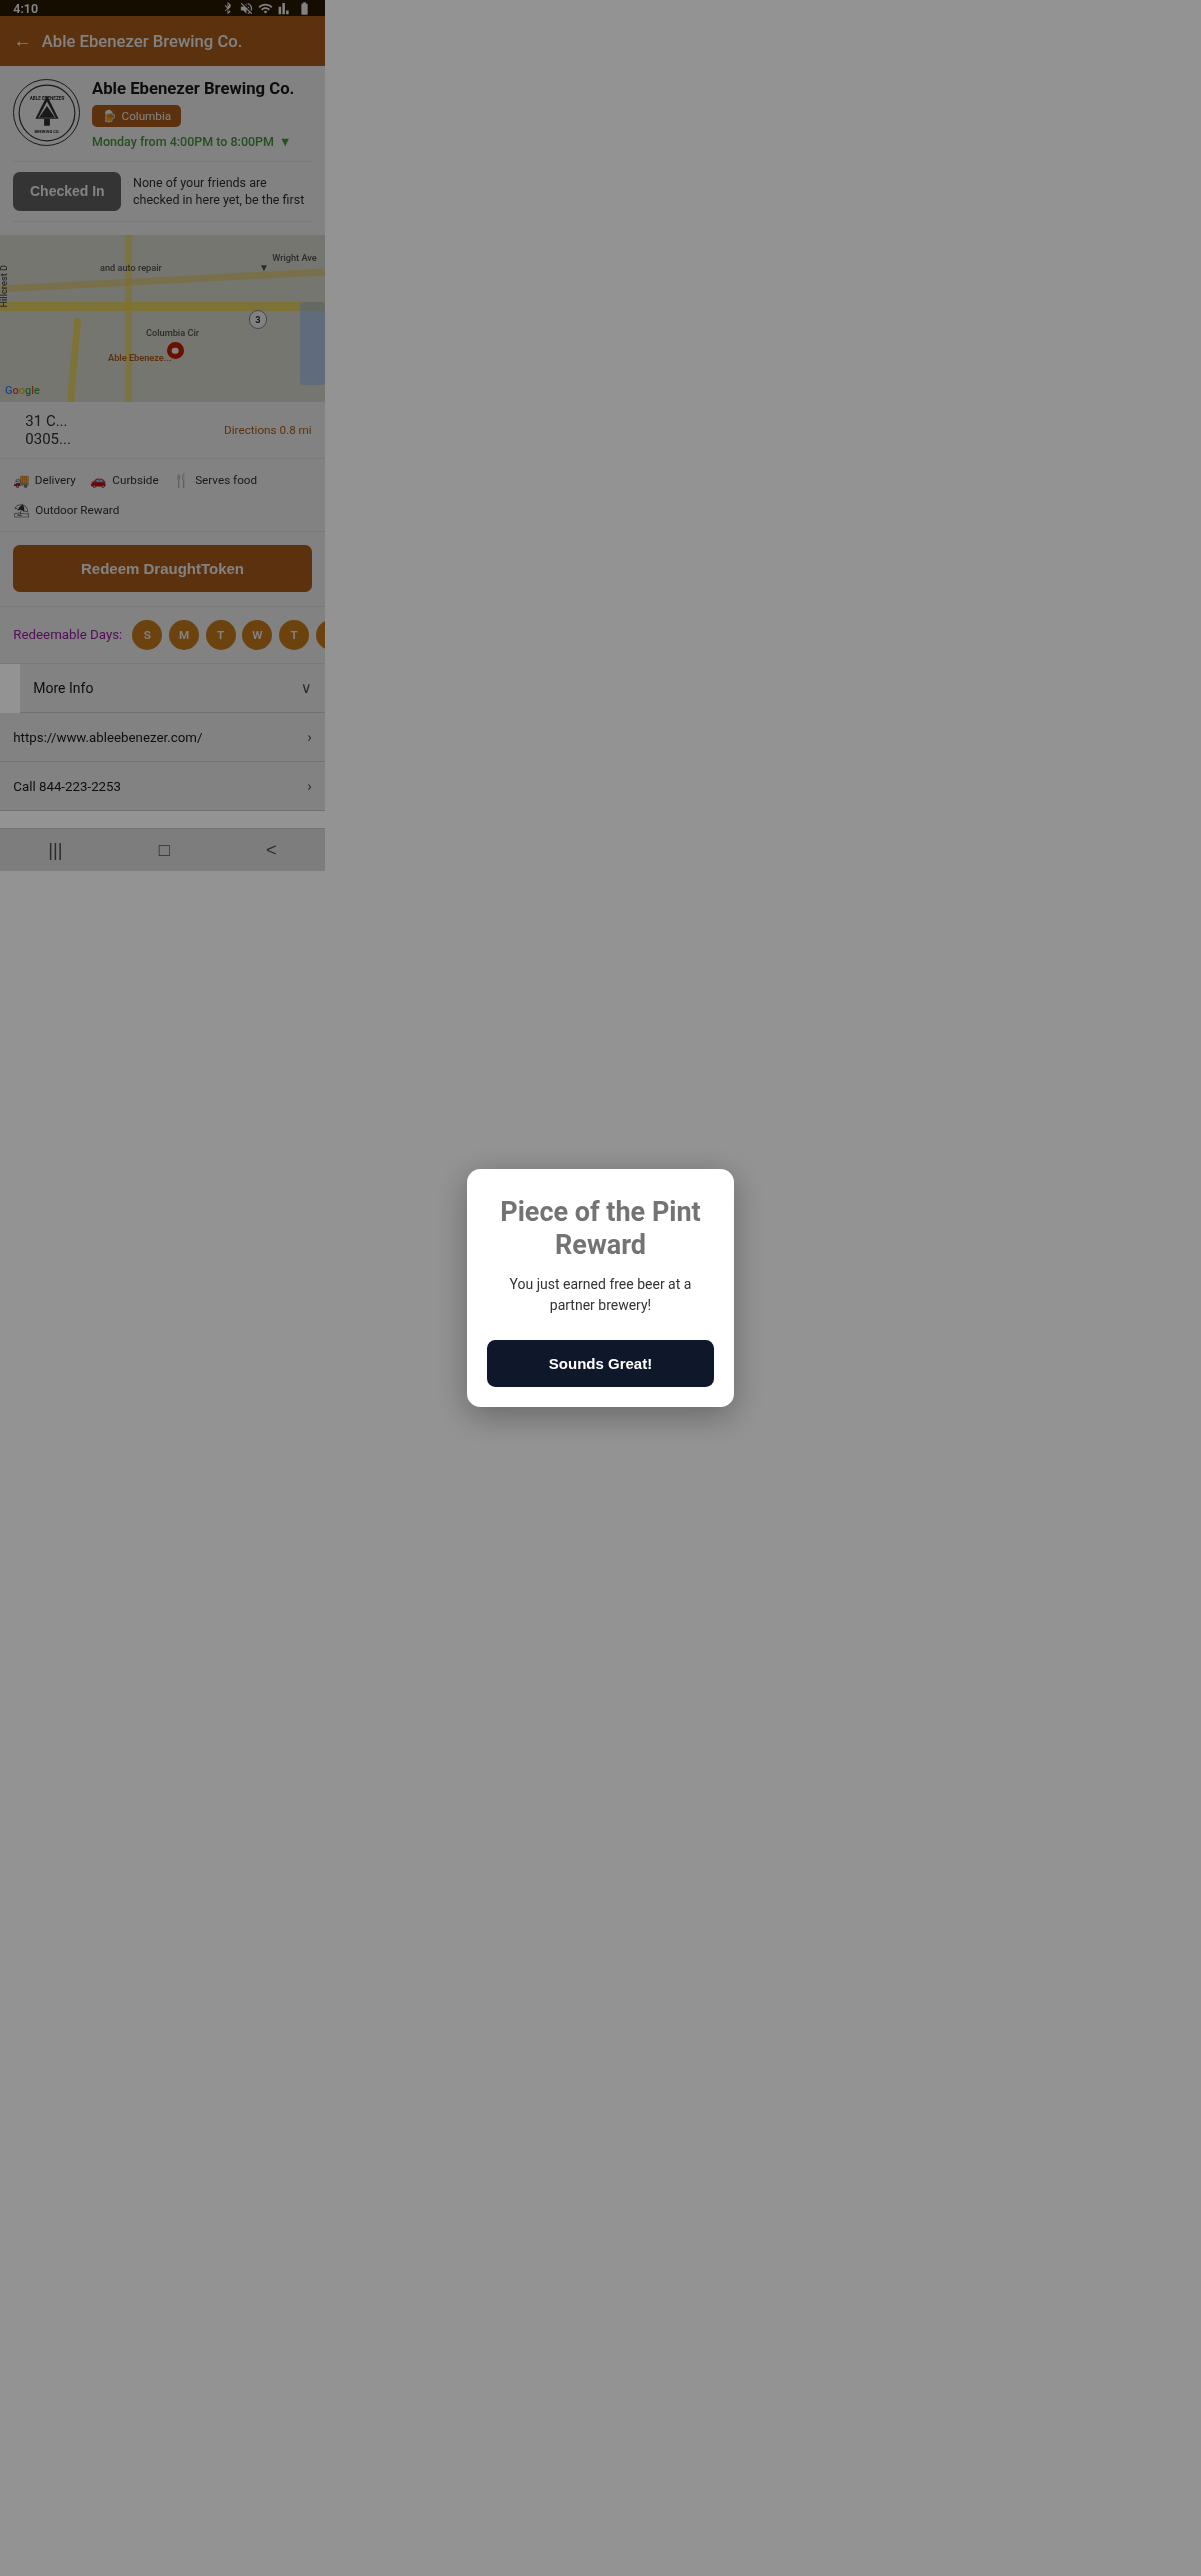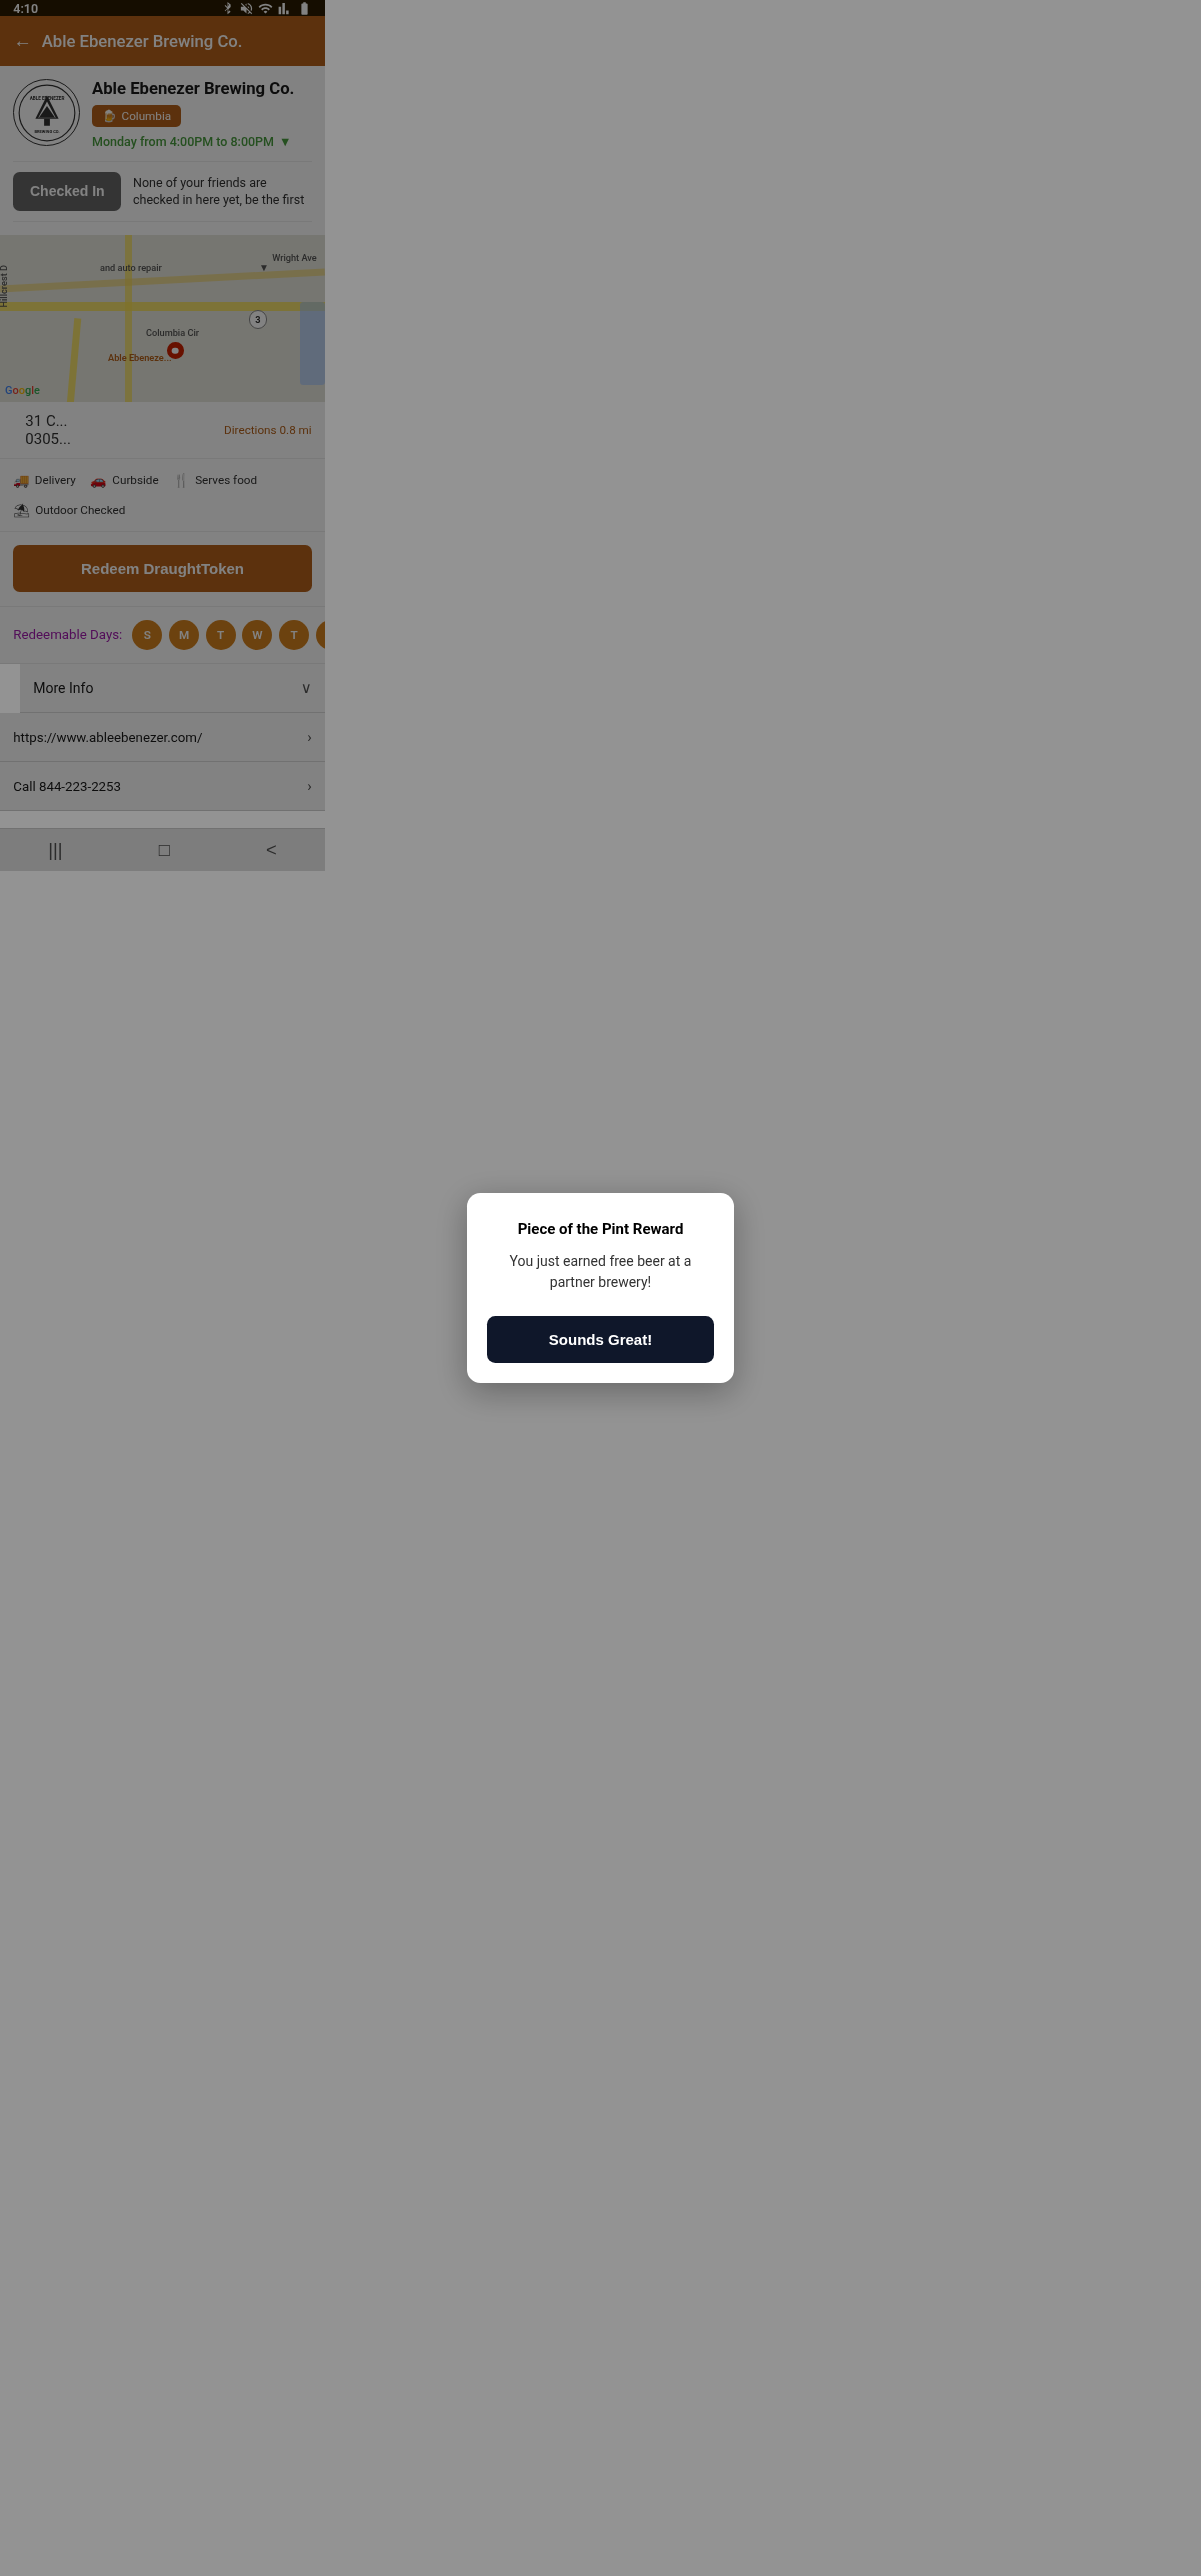--- a/index.html
+++ b/index.html
@@ -369,23 +369,23 @@
     }
     .modal {
       background: white;
       border-radius: 13.3px;
       padding: 27px 20px 20px;
       width: 267px;
       text-align: center;
       box-shadow: 0 8.3px 33px rgba(0,0,0,0.3);
     }
     .modal-title {
-      font-size: 15px;
+      font-size: 27px;
       font-weight: 700;
-      color: #000000;
+      color: #737373;
       margin-bottom: 13.3px;
       line-height: 1.2;
     }
     .modal-body {
       font-size: 14px;
       color: #333;
       margin-bottom: 23.4px;
       line-height: 1.5;
     }
     .modal-btn {
@@ -528,21 +528,21 @@
     <div class="amenity-item">
       <span class="amenity-icon">🚗</span>
       <span>Curbside</span>
     </div>
     <div class="amenity-item">
       <span class="amenity-icon">🍴</span>
       <span>Serves food</span>
     </div>
     <div class="amenity-item">
       <span class="amenity-icon">⛱</span>
-      <span>Outdoor Checked</span>
+      <span>Outdoor Reward</span>
     </div>
   </div>
 
   <div class="redeem-section">
     <button class="redeem-btn">Redeem DraughtToken</button>
   </div>
 
   <div class="redeemable-row">
     <span class="redeemable-label">Redeemable Days:</span>
     <div class="days-circles">

